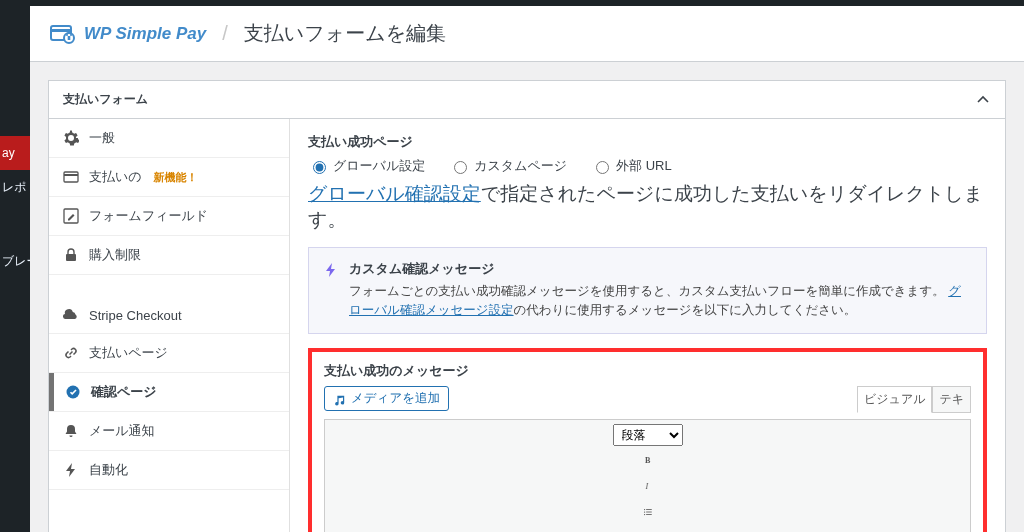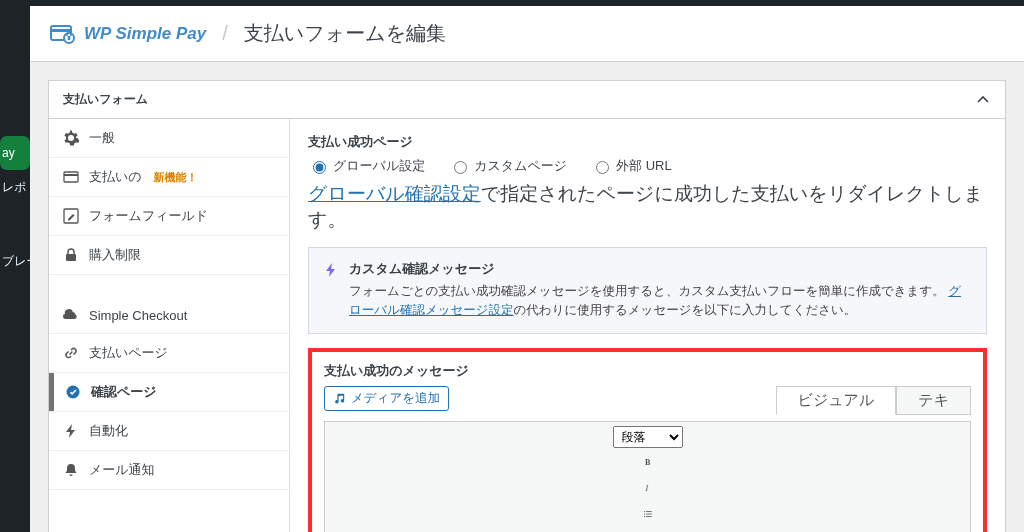--- a/index.html
+++ b/index.html
@@ -1,21 +1,21 @@
 <!DOCTYPE html>
 <html><head>
 <meta charset="utf-8">
 <style>
   html,body{margin:0;padding:0;font-family:-apple-system,BlinkMacSystemFont,"Segoe UI","Hiragino Kaku Gothic ProN",Meiryo,sans-serif;font-size:13px;color:#3c434a;background:#f0f0f1;}
   .wp-admin-bar{background:#1d2327;height:6px;width:100%;}
   .wrap{display:flex;min-height:526px;}
   
   .wp-side{width:30px;background:#1d2327;color:#e9f1fb;font-size:12px;padding-top:130px;flex-shrink:0;position:relative;}
   .wp-side .itm{padding:8px 4px 8px 2px;white-space:nowrap;overflow:hidden;line-height:1.5;}
-  .wp-side .itm.current{background:#15803d;color:#fff;position:relative;border-radius:7px;}
+  .wp-side .itm.current{background:#b91c1c;color:#fff;position:relative;}
   .wp-side .itm.current::after{content:"";position:absolute;right:-4px;top:50%;margin-top:-4px;border:4px solid transparent;border-right-color:#f0f0f1;}
   
   .main{flex:1;min-width:0;}
   .page-header{background:#fff;border-bottom:1px solid #ccd0d4;padding:14px 20px;display:flex;align-items:center;gap:16px;}
   .logo{display:flex;align-items:center;gap:8px;color:#428bca;font-weight:700;font-size:17px;font-style:italic;}
   .logo svg{display:block;}
   .divider{color:#c7c7c7;font-size:20px;}
   .page-title{font-size:20px;font-weight:400;color:#3c434a;}
   .content{padding:18px;}
   .panel{background:#fff;border:1px solid #ccd0d4;}
@@ -38,24 +38,24 @@
   .radio-row{display:flex;gap:24px;align-items:flex-start;}
   .radio-row label{display:flex;align-items:center;gap:4px;font-size:13px;}
   .desc, .help{font-size:19px;color:#3c434a;margin-top:6px;}
   .desc a,.notice a,.help a{color:#2271b1;text-decoration:underline;}
   .notice{border:1px solid #d5d5ee;background:#f6f7fb;padding:12px 14px;margin:14px 0;display:flex;gap:10px;}
   .notice .bolt{color:#7b68ee;flex-shrink:0;margin-top:2px;}
   .notice .ntitle{font-weight:700;margin-bottom:4px;}
   .notice .ntext{font-size:12.5px;color:#444;line-height:1.55;}
   
   .editor-block{border:4px solid #ff2e2e;padding:10px 12px 16px;margin-top:6px;}
-  .media-btn{border:1px solid #2271b1;color:#2271b1;background:#fff;padding:3px 8px;font-size:12.5px;border-radius:3px;display:inline-flex;align-items:center;gap:4px;cursor:pointer;}
+  .media-btn{border:1px solid #2271b1;color:#2271b1;background:#fff;padding:3px 8px;font-size:12.5px;border-radius:3px;display:inline-flex;align-items:flex-end;gap:4px;cursor:pointer;}
   .media-btn svg{width:14px;height:14px;}
   .editor-tabs{float:right;display:flex;}
-  .editor-tabs .tab{border:1px solid #ccc;background:#f6f7f7;padding:4px 21px;font-size:15px;color:#555;cursor:pointer;}
+  .editor-tabs .tab{border:1px solid #ccc;background:#f6f7f7;padding:4px 6px;font-size:12px;color:#555;cursor:pointer;}
   .editor-tabs .tab.act{background:#fff;border-bottom-color:#fff;}
   .toolbar{border:1px solid #ccc;background:#f6f7f7;margin-top:6px;}
   .toolbar-row{display:flex;align-items:center;gap:2px;padding:4px 6px;border-bottom:1px solid #e3e3e3;flex-wrap:wrap;flex-direction:column;}
   .toolbar-row:last-child{border-bottom:none;}
   .tb-select{font-size:12px;padding:2px 4px;min-width:70px;}
   .tb-btn{width:24px;height:24px;border:1px solid transparent;background:transparent;color:#555;display:flex;align-items:center;justify-content:center;font-family:serif;font-size:14px;cursor:pointer;border-radius:2px;}
   .tb-btn.act{background:#d9e7f5;border-color:#9ac1e8;}
   .tb-btn svg{width:14px;height:14px;}
   .editor-canvas{border:1px solid #ccc;border-top:none;background:#fff;min-height:100px;padding:22px 26px;font-size:16px;font-weight:700;color:#222;}
   .chevron{width:16px;height:16px;}
@@ -277,21 +277,21 @@
                     </svg>
                     <span>購入制限</span>
                   </a>
                 </li>
                 <li class="sep" style="border: none; height: 10px;"></li>
                 <li>
                   <a>
                     <svg viewBox="0 0 16 16" class="nav-icon">
                       <use href="#i-cloud"></use>
                     </svg>
-                    <span>Simple Checkout</span>
+                    <span>Stripe Checkout</span>
                   </a>
                 </li>
                 <li>
                   <a>
                     <svg viewBox="0 0 16 16" class="nav-icon">
                       <use href="#i-link"></use>
                     </svg>
                     <span>支払いページ</span>
                   </a>
                 </li>
@@ -299,31 +299,31 @@
                   <a>
                     <svg viewBox="0 0 16 16" class="nav-icon">
                       <use href="#i-check-circle"></use>
                     </svg>
                     <span>確認ページ</span>
                   </a>
                 </li>
                 <li>
                   <a>
                     <svg viewBox="0 0 16 16" class="nav-icon">
+                      <use href="#i-bell"></use>
+                    </svg>
+                    <span>メール通知</span>
+                  </a>
+                </li>
+                <li>
+                  <a>
+                    <svg viewBox="0 0 16 16" class="nav-icon">
                       <use href="#i-bolt"></use>
                     </svg>
                     <span>自動化</span>
-                  </a>
-                </li>
-                <li>
-                  <a>
-                    <svg viewBox="0 0 16 16" class="nav-icon">
-                      <use href="#i-bell"></use>
-                    </svg>
-                    <span>メール通知</span>
                   </a>
                 </li>
               </ul>
           </nav>
 
           <div class="settings-body">
             <div class="field-row">
               <span class="field-label">支払い成功ページ</span>
               <div class="radio-row">
                 <label>

